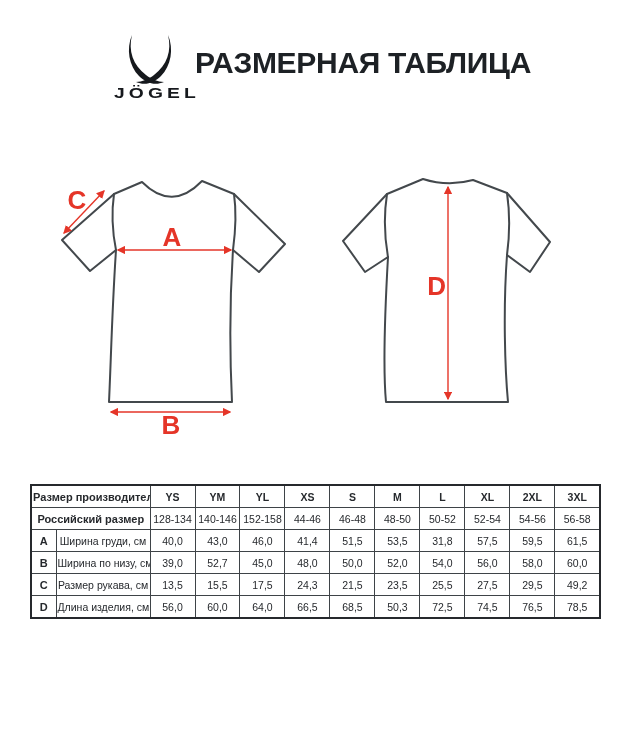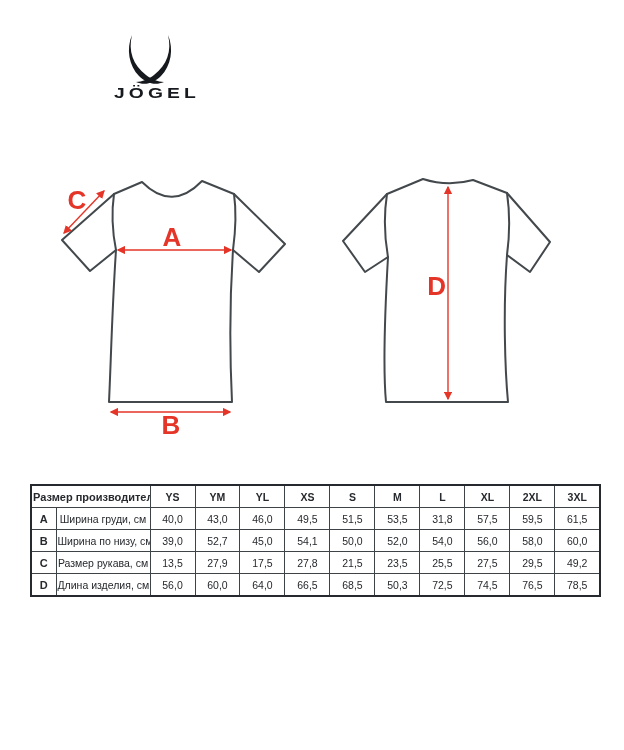--- a/index.html
+++ b/index.html
@@ -39,20 +39,21 @@
 <div id="canvas">
 
   <svg class="brand-logo" width="92" height="72" viewBox="0 0 92 72">
     <g>
       <path fill="#16191d" d="M20,3 C16,19 21,33 34,43 C39,47 46,50 52,50 C43,54 34,51 27,44 C17,34 14,17 20,3 Z"></path>
       <path fill="#16191d" d="M56,3 C60,19 55,33 42,43 C37,47 30,50 24,50 C33,54 42,51 49,44 C59,34 62,17 56,3 Z"></path>
     </g>
     <text x="45" y="66" text-anchor="middle" textLength="86" lengthAdjust="spacingAndGlyphs" font-size="14" font-weight="700" letter-spacing="3" fill="#16191d">JÖGEL</text>
   </svg>
 
+  <div class="page-title">РАЗМЕРНАЯ ТАБЛИЦА</div>
 
   <svg class="diagram-svg" width="624" height="310" viewBox="0 0 624 310">
     <defs>
       <marker id="arr" viewBox="0 0 10 10" refX="8.5" refY="5" markerWidth="6" markerHeight="6" orient="auto-start-reverse">
         <path d="M0,0 L10,5 L0,10 Z" fill="#e53528"></path>
       </marker>
     </defs>
 
     <g>
       <path class="shirt" d="M142,22 Q172,52 202,21 L234,34 L285,84 L259,112 L233,90
@@ -114,54 +115,67 @@
         <td class="size-code">YL</td>
         <td class="size-code">XS</td>
         <td class="size-code">S</td>
         <td class="size-code">M</td>
         <td class="size-code">L</td>
         <td class="size-code">XL</td>
         <td class="size-code">2XL</td>
         <td class="size-code">3XL</td>
       </tr>
       <tr>
+        <th class="rowlab" colspan="2">Российский размер</th>
+        <td>128-134</td>
+        <td>140-146</td>
+        <td>152-158</td>
+        <td>44-46</td>
+        <td>46-48</td>
+        <td>48-50</td>
+        <td>50-52</td>
+        <td>52-54</td>
+        <td>54-56</td>
+        <td>56-58</td>
+      </tr>
+      <tr>
         <td class="letter">A</td>
         <td class="desc">Ширина груди, см</td>
         <td>40,0</td>
         <td>43,0</td>
         <td>46,0</td>
-        <td>49,5</td>
+        <td>41,4</td>
         <td>51,5</td>
         <td>53,5</td>
         <td>31,8</td>
         <td>57,5</td>
         <td>59,5</td>
         <td>61,5</td>
       </tr>
       <tr>
         <td class="letter">B</td>
         <td class="desc">Ширина по низу, см</td>
         <td>39,0</td>
         <td>52,7</td>
         <td>45,0</td>
-        <td>54,1</td>
+        <td>48,0</td>
         <td>50,0</td>
         <td>52,0</td>
         <td>54,0</td>
         <td>56,0</td>
         <td>58,0</td>
         <td>60,0</td>
       </tr>
       <tr>
         <td class="letter">C</td>
         <td class="desc">Размер рукава, см</td>
         <td>13,5</td>
-        <td>27,9</td>
+        <td>15,5</td>
         <td>17,5</td>
-        <td>27,8</td>
+        <td>24,3</td>
         <td>21,5</td>
         <td>23,5</td>
         <td>25,5</td>
         <td>27,5</td>
         <td>29,5</td>
         <td>49,2</td>
       </tr>
       <tr>
         <td class="letter">D</td>
         <td class="desc">Длина изделия, см</td>

